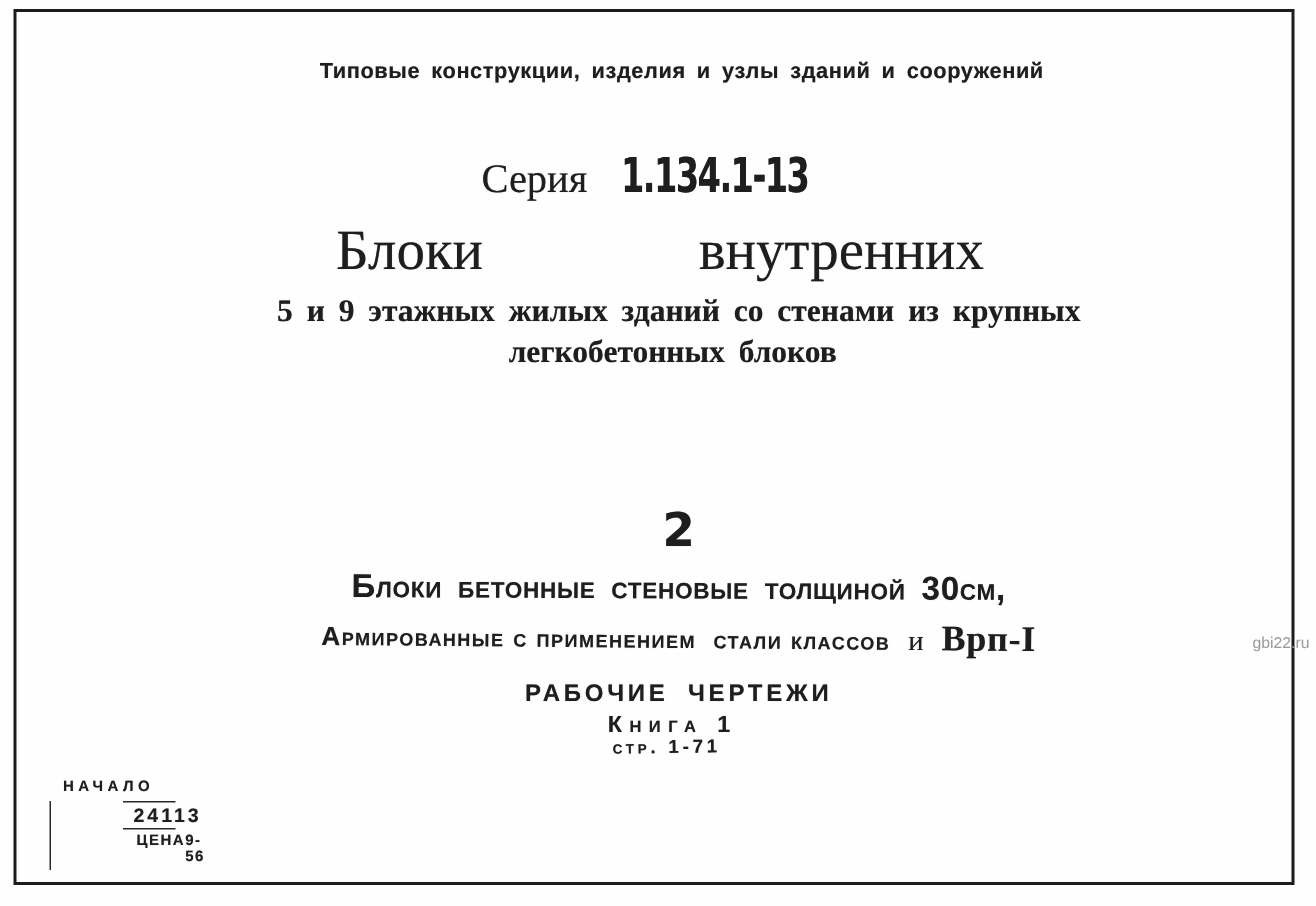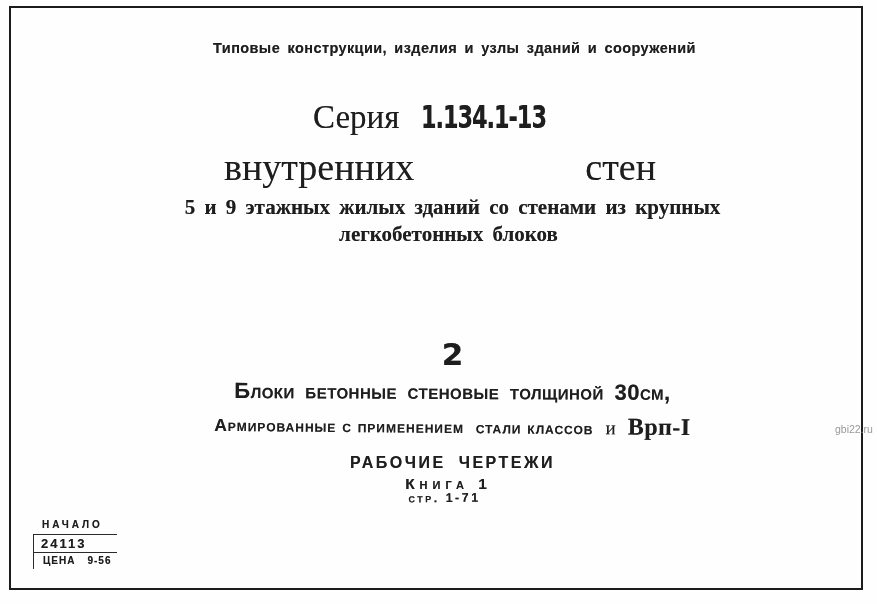--- a/index.html
+++ b/index.html
@@ -37,21 +37,21 @@
     position: absolute;
     top: 98px; left: 0; right: 0;
     display: flex;
     justify-content: center;
     align-items: baseline;
     gap: 22px;
     transform: translateX(18px);
   }
   .series-label {
     font-family: "Liberation Serif", "DejaVu Serif", serif;
-    font-size: 33px;
+    font-size: 27px;
   }
   .series-number {
     display: inline-block;
     font-family: "DejaVu Sans", sans-serif;
     font-weight: bold;
     font-size: 32px;
     letter-spacing: -1.5px;
     transform: scaleX(0.70);
     transform-origin: left bottom;
   }
@@ -173,36 +173,36 @@
   }
   .stamp-title {
     font-weight: bold;
     font-size: 10px;
     letter-spacing: 3px;
     padding-left: 9px;
     margin-bottom: 4px;
   }
   .stamp-box {
     border-left: 1.5px solid #2a2a2a;
+    padding-left: 48px;
   }
   .stamp-number {
     border-top: 1.5px solid #2a2a2a;
     border-bottom: 1.5px solid #2a2a2a;
     padding: 1px 0 1px 7px;
     font-weight: bold;
     font-size: 13px;
     letter-spacing: 2px;
   }
   .stamp-price {
     padding: 2px 0 3px 9px;
     font-weight: bold;
     font-size: 10px;
     letter-spacing: 1px;
     display: flex;
-    gap: 12px;
   }
 
   .watermark {
     position: absolute;
     left: 835px; top: 423px;
     font-size: 10.5px;
     color: #999999;
     text-shadow: none;
     z-index: 5;
     text-align: right;
@@ -216,22 +216,22 @@
   <div class="page-border"></div>
 
   <div class="cat-line">Типовые конструкции, изделия и узлы зданий и сооружений</div>
 
   <div class="series">
     <span class="series-label">Серия</span>
     <span class="series-number">1.134.1-13</span>
   </div>
 
   <div class="title-row">
+    <span class="title-word">Блоки</span>
     <span class="title-word">внутренних</span>
-    <span class="title-word">стен</span>
   </div>
 
   <div class="subtitle s1">5 и 9 этажных жилых зданий со стенами из крупных</div>
 
   <div class="subtitle s2">легкобетонных блоков</div>
 
   <div class="issue">
     <span class="issue-number">2</span>
   </div>
 

